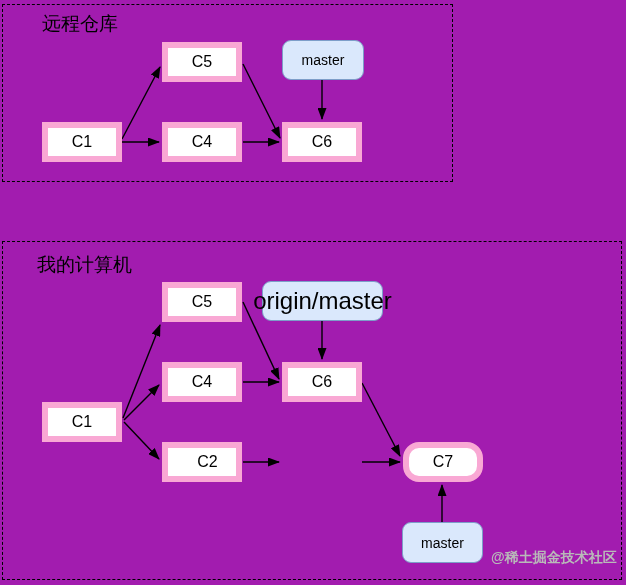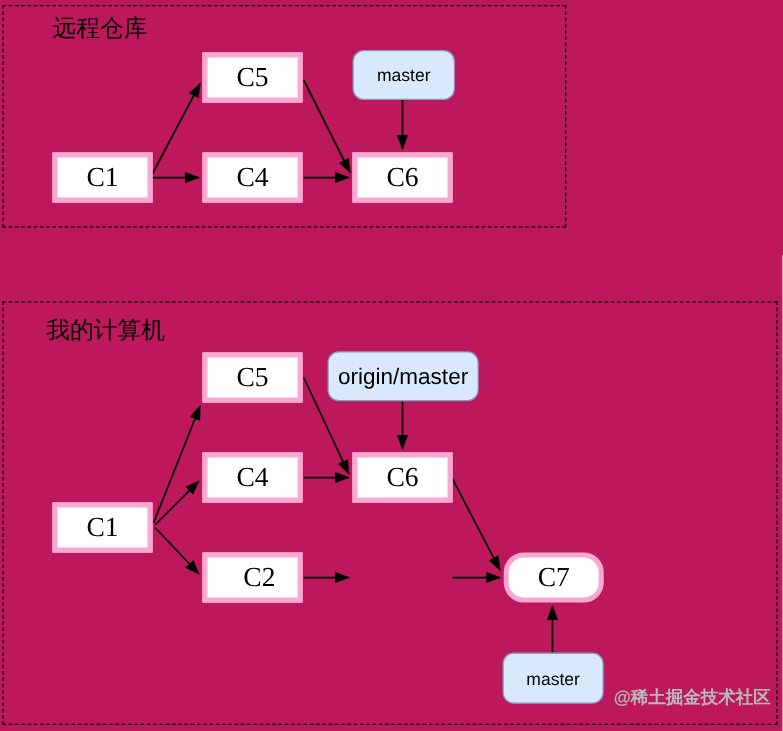--- a/index.html
+++ b/index.html
@@ -1,20 +1,20 @@
 <!DOCTYPE html>
 <html style="--label-fill: #dae8fc; --label-border: #7d9ec9; --node-border: #000000; --watermark: #b9b9b9;"><head>
 <meta charset="utf-8">
 <style>
   html, body { margin: 0; padding: 0; background: #ffffff; }
   .canvas {
     position: relative;
     width: 626px;
     height: 585px;
-    background: #be185d;
+    background: #a21caf;
     font-family: "Liberation Sans", sans-serif;
     overflow: hidden;
   }
   .arrows {
     position: absolute;
     left: 0; top: 0;
     width: 626px; height: 585px;
   }
   .panel {
     position: absolute;
@@ -26,29 +26,28 @@
     position: absolute;
     font-size: 19px;
     line-height: 1.2;
     color: #000000;
     white-space: nowrap;
   }
   .node {
     position: absolute;
     width: 80px;
     height: 40px;
-    border: 4px solid #f9a8d4;
+    border: 6px solid #f9a8d4;
     background: #ffffff;
     box-sizing: border-box;
     display: flex;
     align-items: center;
     justify-content: center;
-    font-size: 22px;
+    font-size: 16px;
     color: #000000;
-    font-family: Liberation Serif, serif;
   }
   .branch {
     position: absolute;
     border: 1px solid var(--label-border, #7d9ec9);
     background: var(--label-fill, #dae8fc);
     border-radius: 9px;
     box-sizing: border-box;
     display: flex;
     align-items: center;
     justify-content: center;
@@ -110,18 +109,18 @@
   <div class="panel" style="left:2px; top:241px; width:620px; height:339px;"></div>
   <div class="panel-title" style="left:37px; top:254px;">我的计算机</div>
 
   <div class="node" style="left:42px; top:402px;">C1</div>
   <div class="node" style="left:162px; top:282px;">C5</div>
   <div class="node" style="left:162px; top:362px;">C4</div>
   <div class="node" style="left:162px; top:442px;padding-left:11px;">C2</div>
   <div class="node" style="left:282px; top:362px;">C6</div>
   <div class="node" style="left:403px; top:442px;border-radius:16px;">C7</div>
 
-  <div class="branch" style="left:262px; top:281px; width:121px; height:40px; font-size:18px;">origin/master</div>
+  <div class="branch" style="left:262px; top:281px; width:121px; height:40px; font-size:24px;">origin/master</div>
   <div class="branch" style="left:402px; top:522px; width:81px; height:41px;">master</div>
 
   <div class="watermark" style="left:491px; top:549px;font-weight:bold;">@稀土掘金技术社区</div>
 
 </div>
 
 </body></html>

